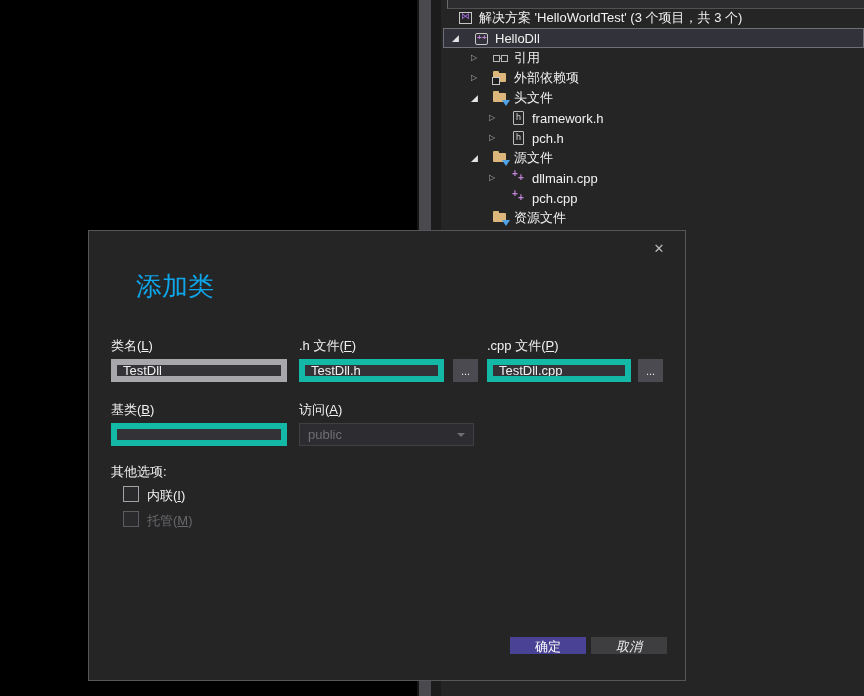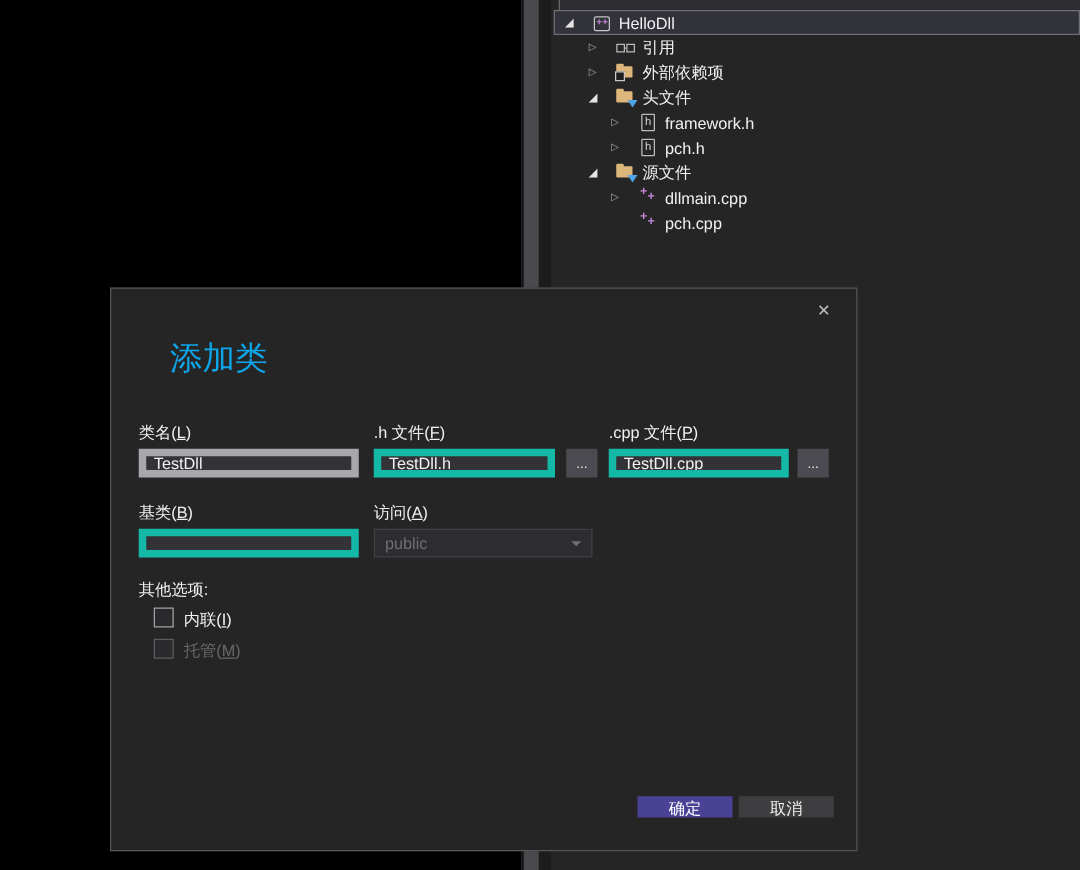--- a/index.html
+++ b/index.html
@@ -53,32 +53,36 @@
   .u{text-decoration:underline;}
   .tbox{position:absolute;height:23px;background:#333337;border:6px solid #14b8a6;color:#f1f1f1;font-size:13px;padding:0 6px;box-sizing:border-box;font-family:"Liberation Sans","DejaVu Sans",sans-serif;outline:none;}
   .tbox.focused{border-color:#a8a8ac;}
   .browse{position:absolute;width:25px;height:23px;background:#4a4a50;border:none;color:#e8e8e8;font-size:11px;line-height:10px;box-sizing:border-box;}
   .dropdown{position:absolute;left:210px;top:192px;width:175px;height:23px;background:#2d2d31;border:1px solid #3f3f44;box-sizing:border-box;color:#6f6f73;font-size:13px;line-height:21px;padding-left:8px;}
   .dd-arrow{position:absolute;right:8px;top:9px;width:0;height:0;border-left:4px solid transparent;border-right:4px solid transparent;border-top:4px solid #6f6f73;}
   .cbox{position:absolute;left:34px;width:16px;height:16px;background:#2a2a2c;border:1px solid #a2a2a6;box-sizing:border-box;}
   .cbox.dis{border-color:#5c5c60;}
   .btn{position:absolute;top:406px;width:76px;height:17px;border:none;font-size:13px;font-family:"Liberation Sans","DejaVu Sans",sans-serif;}
   .btn-ok{left:421px;background:#4a4294;color:#ffffff;}
-  .btn-cancel{left:502px;background:#3e3e40;color:#f1f1f1;}
+  .btn-cancel{left:502px;background:#3e3e40;color:#f1f1f1;font-style:italic;}
 </style>
 </head>
 <body>
 
 <div class="editor-scrollbar"></div>
 <div class="panel-gap"></div>
 
 <div class="explorer-panel">
   <div class="panel-strip"></div>
   <div class="tree">
 
+    <div class="trow lvl0">
+      <span class="ticon icon-solution"></span>
+      <span class="tlabel">解决方案 'HelloWorldTest' (3 个项目，共 3 个)</span>
+    </div>
 
     <div class="trow lvl1 sel">
       <span class="arrow expanded">◢</span>
       <span class="ticon icon-proj"></span>
       <span class="tlabel">HelloDll</span>
     </div>
 
     <div class="trow lvl2">
       <span class="arrow">▷</span>
       <span class="ticon icon-ref"></span>
@@ -126,20 +130,27 @@
       <span class="ticon icon-cppfile"></span>
       <span class="tlabel">dllmain.cpp</span>
     </div>
 
     <div class="trow lvl3">
       <span class="arrow none"></span>
       <span class="ticon icon-cppfile"></span>
       <span class="tlabel">pch.cpp</span>
     </div>
 
+    <div class="trow lvl2">
+      <span class="arrow none"></span>
+      <span class="ticon icon-folder">
+          <i class="funnel"></i>
+        </span>
+      <span class="tlabel">资源文件</span>
+    </div>
 
   </div>
 </div>
 
 <div class="dialog">
   <div class="dlg-close">✕</div>
   <div class="dlg-title">添加类</div>
 
   <div class="flabel" style="left:22px;top:106px;"><span>类名(</span><span class="u">L</span><span>)</span></div>
   <div class="flabel" style="left:210px;top:106px;"><span>.h 文件(</span><span class="u">F</span><span>)</span></div>

